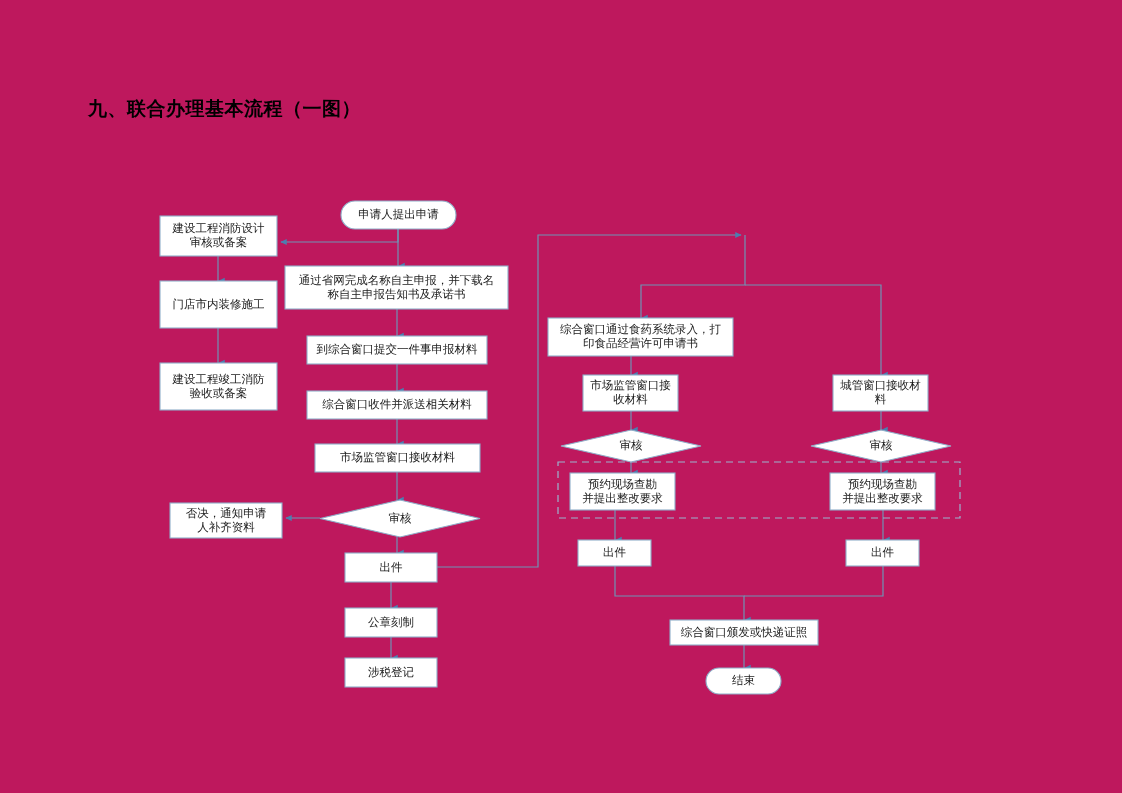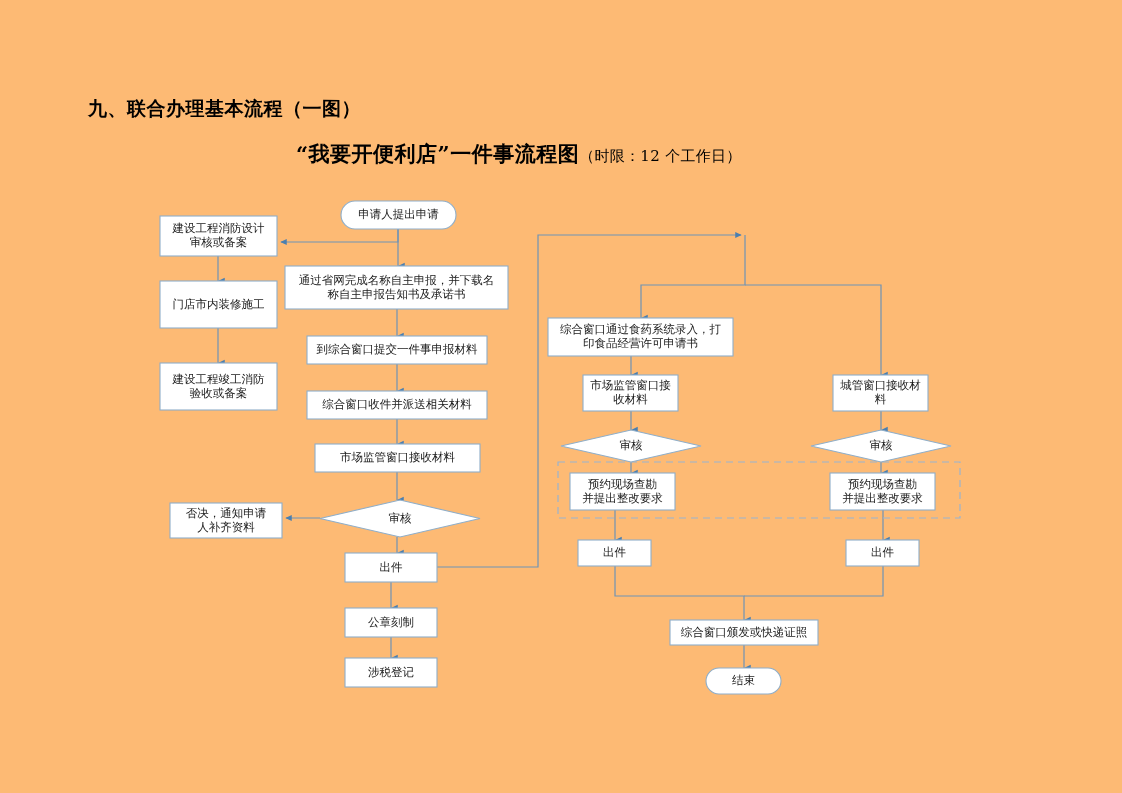--- a/index.html
+++ b/index.html
@@ -10,21 +10,21 @@
   body {
     width: 1122px;
     height: 793px;
     position: relative;
     font-family: "DejaVu Sans", "Liberation Sans", sans-serif;
     overflow: hidden;
   }
   .page {
     position: absolute;
     inset: 0;
-    background: #fdba74;
+    background: #be185d;
   }
   .heading {
     position: absolute;
     left: 88px;
     top: 96px;
     font-family: "DejaVu Sans", "Liberation Sans", sans-serif;
     font-weight: bold;
     font-size: 19px;
     color: #000000;
     letter-spacing: 0.5px;
@@ -73,23 +73,20 @@
     dominant-baseline: middle;
   }
 </style>
 </head>
 <body>
 
 <div class="page">
 
   <div class="heading">九、联合办理基本流程（一图）</div>
 
-  <div class="subtitle">
-    <span class="main">“我要开便利店”一件事流程图</span><span class="note">（时限：12 个工作日）</span>
-  </div>
 
   <svg class="flow" viewBox="0 0 1122 793">
     <defs>
       <marker id="arrow-down" viewBox="0 0 10 10" refX="5" refY="9" markerWidth="7" markerHeight="7" orient="auto-start-reverse">
         <path d="M1,1 L5,9 L9,1 Z" fill="#4a7fb0"></path>
       </marker>
       <marker id="arrow-end" viewBox="0 0 10 10" refX="8" refY="5" markerWidth="6" markerHeight="6" orient="auto">
         <path d="M0,1 L9,5 L0,9 Z" fill="#4a7fb0"></path>
       </marker>
     </defs>

